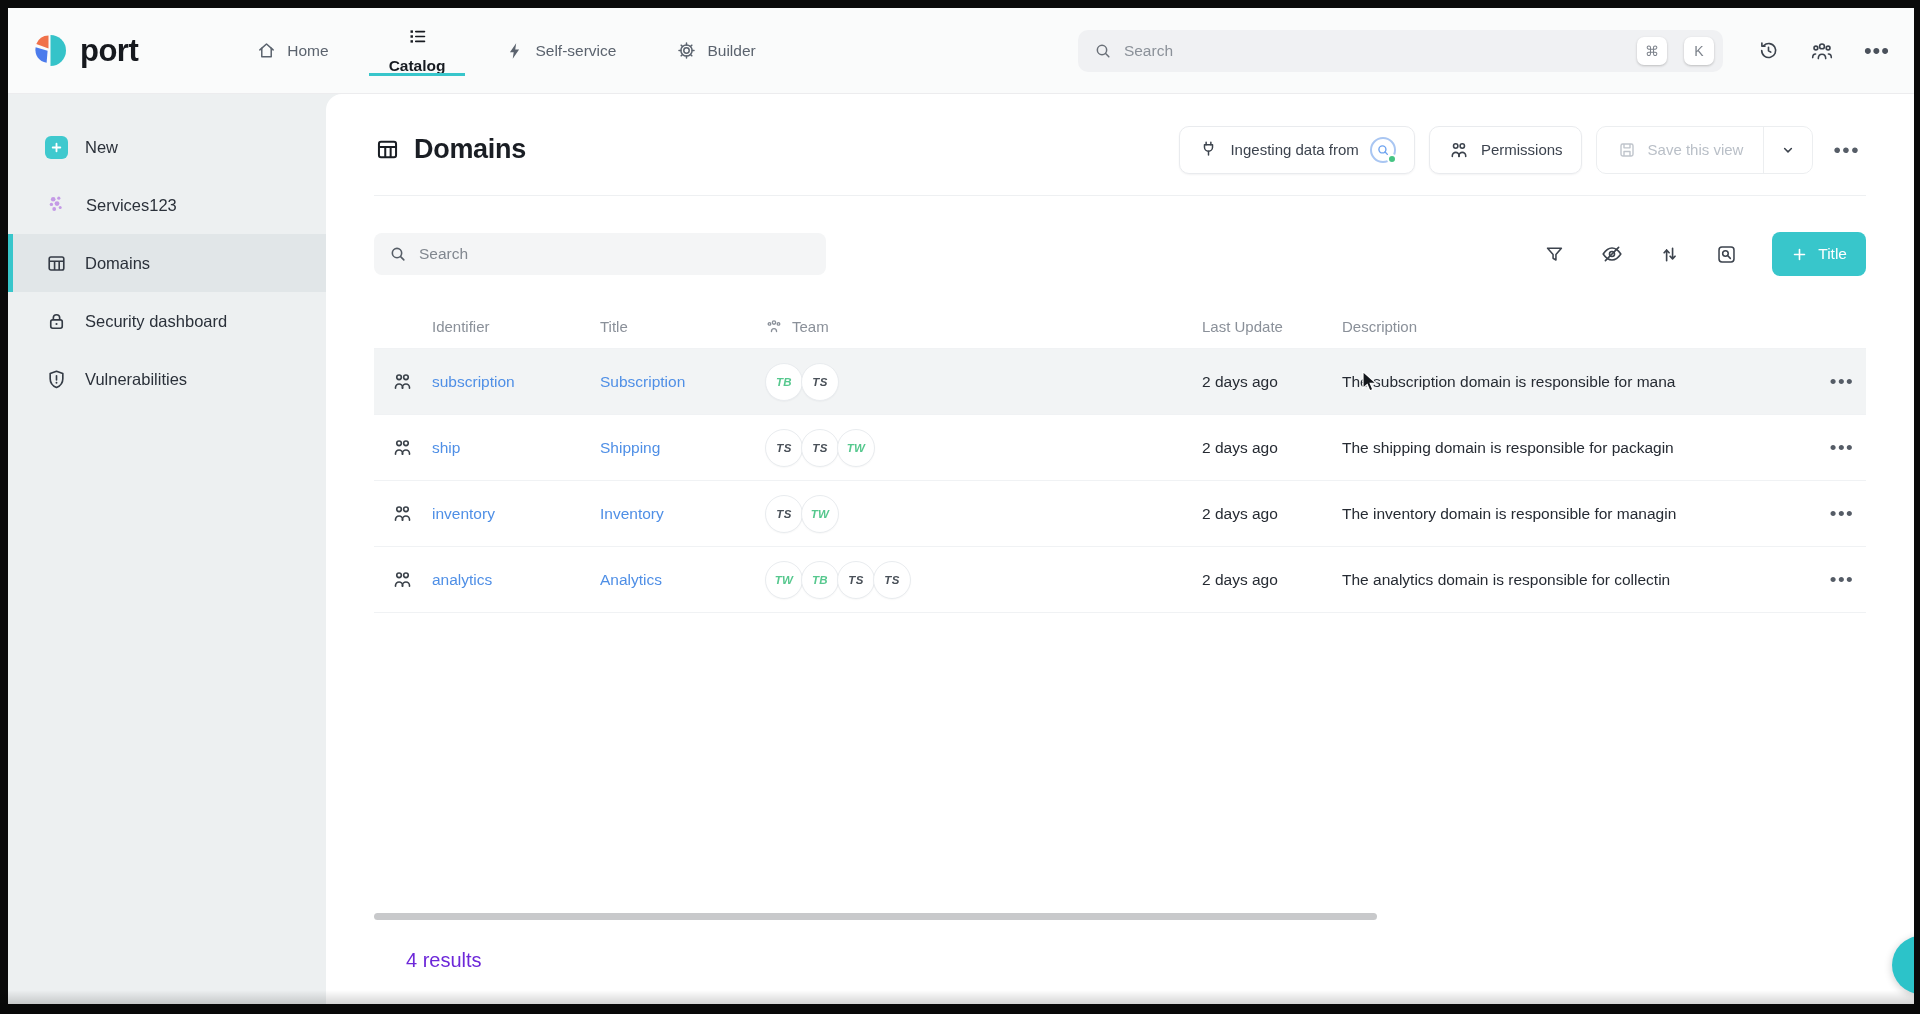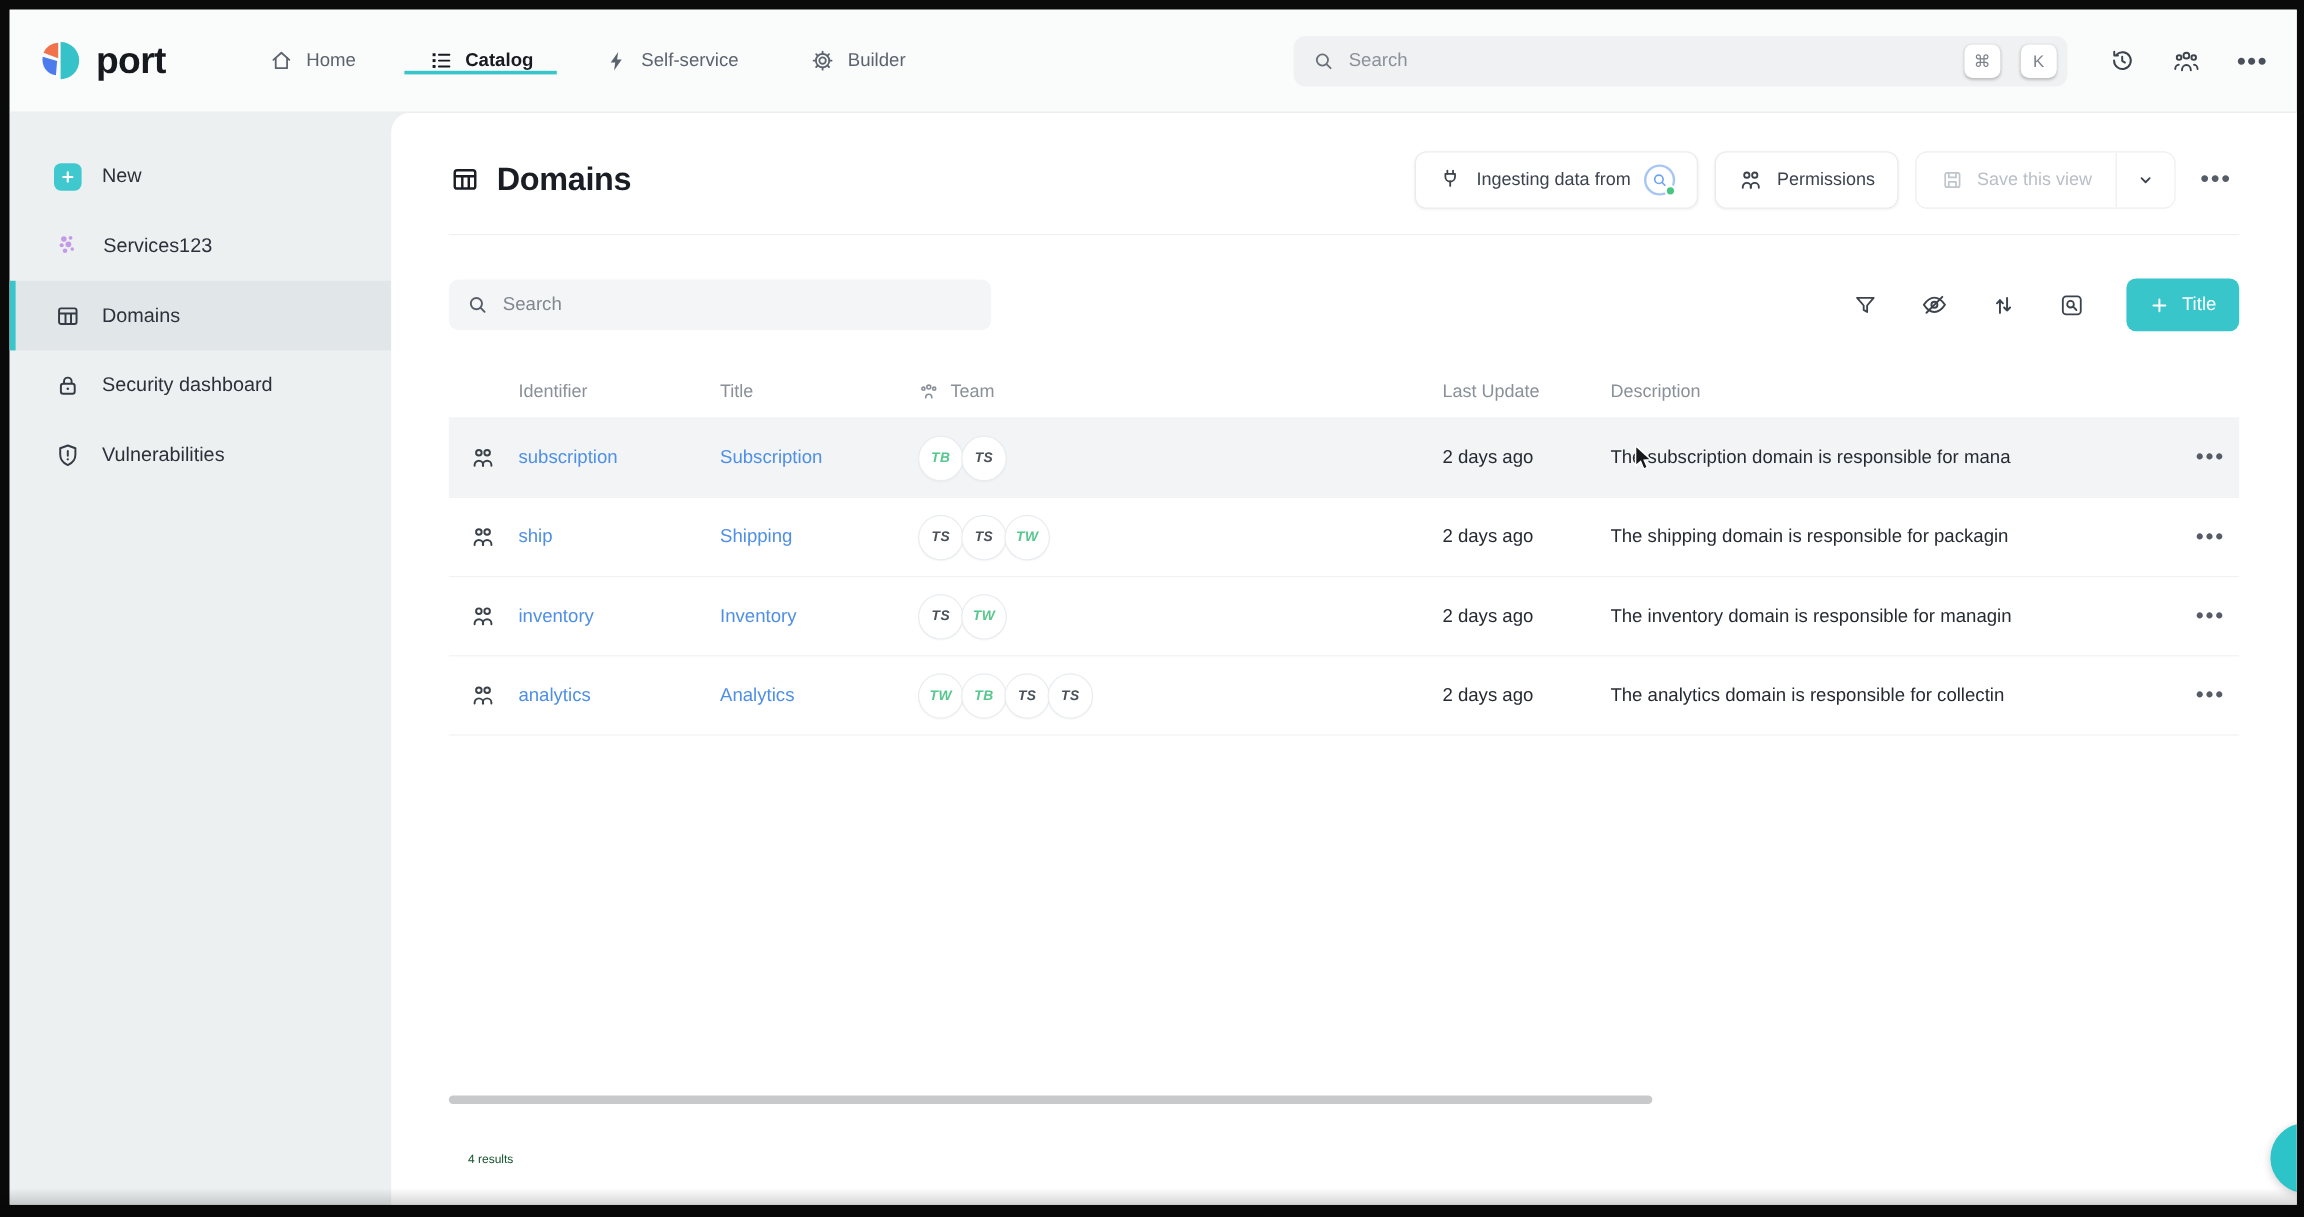--- a/index.html
+++ b/index.html
@@ -8,27 +8,27 @@
   .icon { color:#3c434d; flex:0 0 auto; }
 
   .screen { position:relative; width:1920px; height:1014px; background:#0a0a0a; }
   .inner { position:absolute; left:8px; top:8px; right:6px; bottom:10px; background:#fafbfb; overflow:hidden; }
   .bottom-fade { position:absolute; left:0; right:0; bottom:0; height:24px;
     background:linear-gradient(to bottom, rgba(0,0,0,0), rgba(0,0,0,0.28)); pointer-events:none; z-index:40; }
 
   
   .topnav { height:86px; display:flex; align-items:stretch; padding:0 22px; background:#fafbfb;
     border-bottom:1px solid #ececee; position:relative; z-index:5; }
-  .logo { display:flex; align-items:center; gap:10px; margin-right:64px; }
+  .logo { display:flex; align-items:center; gap:10px; margin-right:96px; }
   .logo-text { font-size:31px; font-weight:800; color:#16191e; letter-spacing:-0.5px; }
   .tabs { display:flex; align-items:center; gap:16px; }
   .tab { display:flex; align-items:center; gap:10px; padding:0 22px; font-size:15.5px; color:#5b636e;
     position:relative; cursor:pointer; }
   .tab .icon { color:#5b636e; }
-  .tab.active { color:#171b21; font-weight:700; }
+  .tab.active { color:#171b21; font-weight:700;flex-direction:column; }
   .tab.active .icon { color:#171b21; }
   .tab.active::after { content:""; position:absolute; left:2px; right:2px; bottom:-1px; height:3px;
     background:var(--accent,#38c6cb); }
   .nav-right { margin-left:auto; display:flex; align-items:center; gap:26px; }
   .nav-search { width:645px; height:42px; background:#f0f1f3; border-radius:10px; display:flex;
     align-items:center; gap:11px; padding:0 9px 0 15px; margin-right:6px; }
   .nav-search input { flex:1; border:none; outline:none; background:transparent; font-size:15.5px;
     color:#2c323b; font-family:inherit; }
   .nav-search input::placeholder { color:#8b9199; }
   .keycap { min-width:30px; height:28px; padding:0 6px; background:#fff; border-radius:7px;
@@ -101,21 +101,21 @@
   .badges { display:flex; align-items:center; }
   .badge { width:38px; height:38px; border-radius:50%; background:#fff; border:1px solid #e9ecef;
     display:flex; align-items:center; justify-content:center; font-size:11.5px; font-weight:700;
     letter-spacing:.4px; margin-right:-2px; box-shadow:0 1px 1.5px rgba(0,0,0,.03);font-style:italic; }
   .cell-desc { white-space:nowrap; overflow:hidden; }
   .row-dots { font-size:19px; color:#555c66; letter-spacing:1.5px; justify-self:center;
     background:none; border:none; cursor:pointer; line-height:10px; padding:4px 2px; }
 
   .hscroll-track { position:absolute; left:48px; bottom:84px; width:1460px; height:7px; }
   .hscroll-thumb { width:1003px; height:7px; border-radius:4px; background:#c8c9cb; cursor:grab; }
-  .results-label { position:absolute; left:64px; bottom:32px; font-size:10px; color:#14532d; }
+  .results-label { position:absolute; left:80px; bottom:32px; font-size:20px; color:#6d28d9; }
 
   .chat-bubble { position:absolute; right:-36px; bottom:10px; width:58px; height:58px; border-radius:50%;
     background:#2cc3c9; z-index:30; cursor:pointer; box-shadow:0 2px 8px rgba(0,0,0,.2); }
   .cursor { position:absolute; left:1352px; top:362px; z-index:50; pointer-events:none; }
 </style>
 </head>
 <body>
 
 <div class="screen">
   <div class="inner">

